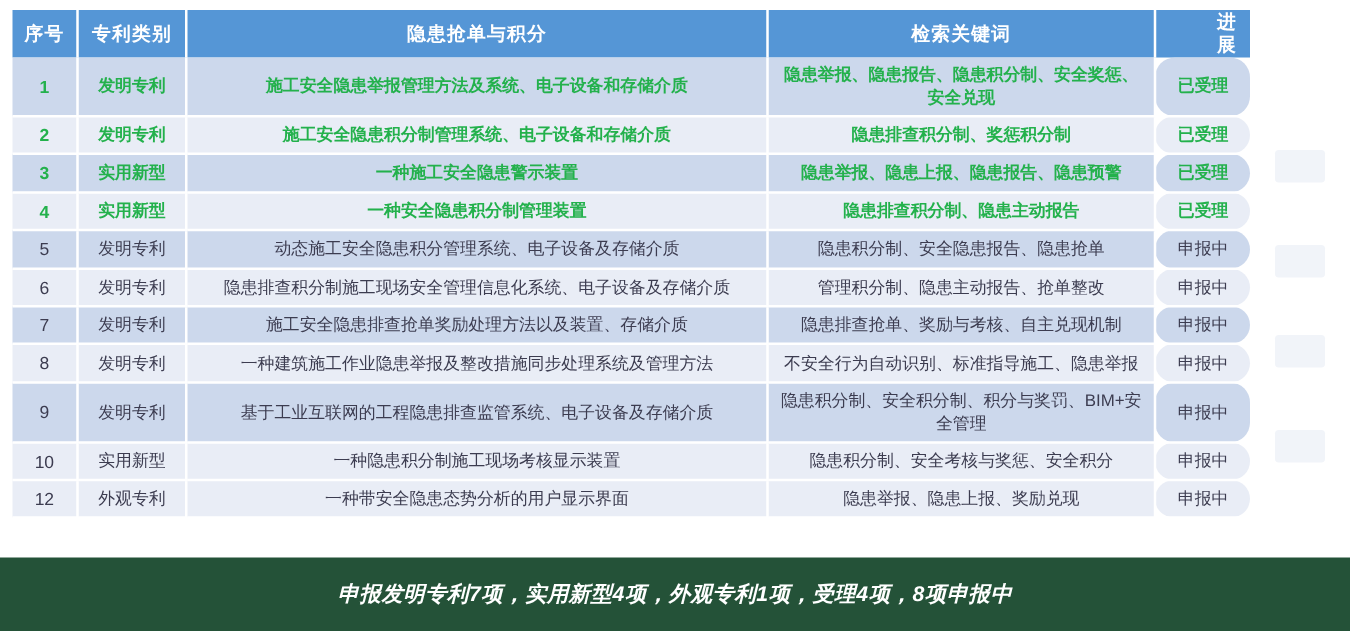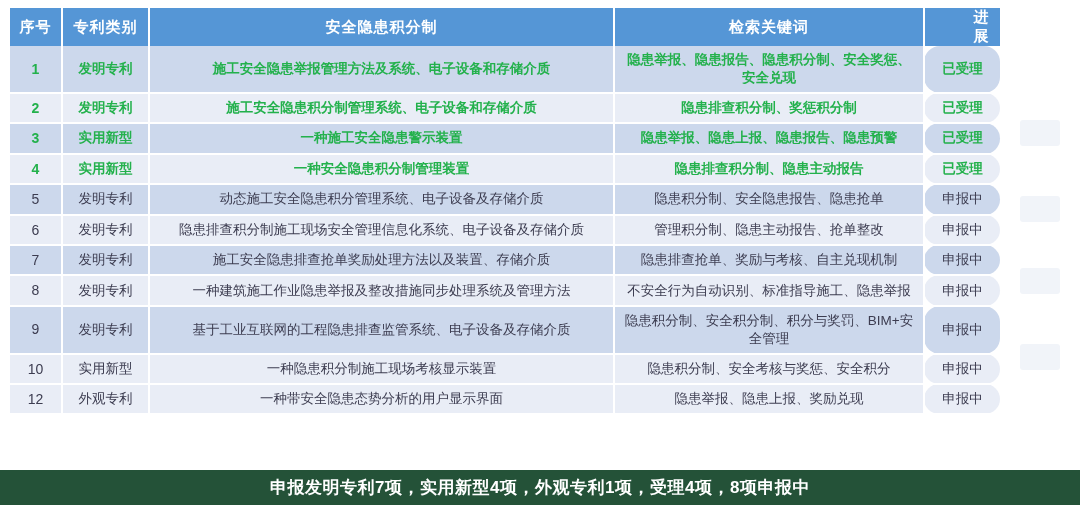--- a/index.html
+++ b/index.html
@@ -87,25 +87,26 @@
     font-weight: normal;
   }
   tbody td.seq { font-size: 14px; }
   tbody tr.hl td.seq { font-weight: bold; }
 
   .footer-bar {
     position: absolute;
     left: 0;
     bottom: 0;
     width: 1080px;
-    height: 35px;
+    height: 59px;
     background: #245238;
     display: flex;
     align-items: center;
     justify-content: center;
+    font-style: italic;
   }
   .footer-bar .footer-text {
     color: #ffffff;
     font-size: 17px;
     font-weight: bold;
     letter-spacing: 0.5px;
   }
 </style>
 </head>
 <body>
@@ -131,21 +132,21 @@
         <col class="c-seq">
           <col class="c-type">
           <col class="c-dir">
           <col class="c-kw">
           <col class="c-prog">
       </colgroup>
       <thead>
         <tr>
           <th>序号</th>
           <th>专利类别</th>
-          <th>安全隐患积分制</th>
+          <th>隐患抢单与积分</th>
           <th>检索关键词</th>
           <th>进展</th>
         </tr>
       </thead>
       <tbody id="table-body">
           <tr class="alt-a hl">
             <td class="seq">1</td>
             <td>发明专利</td>
             <td>施工安全隐患举报管理方法及系统、电子设备和存储介质</td>
             <td>隐患举报、隐患报告、隐患积分制、安全奖惩、安全兑现</td>

